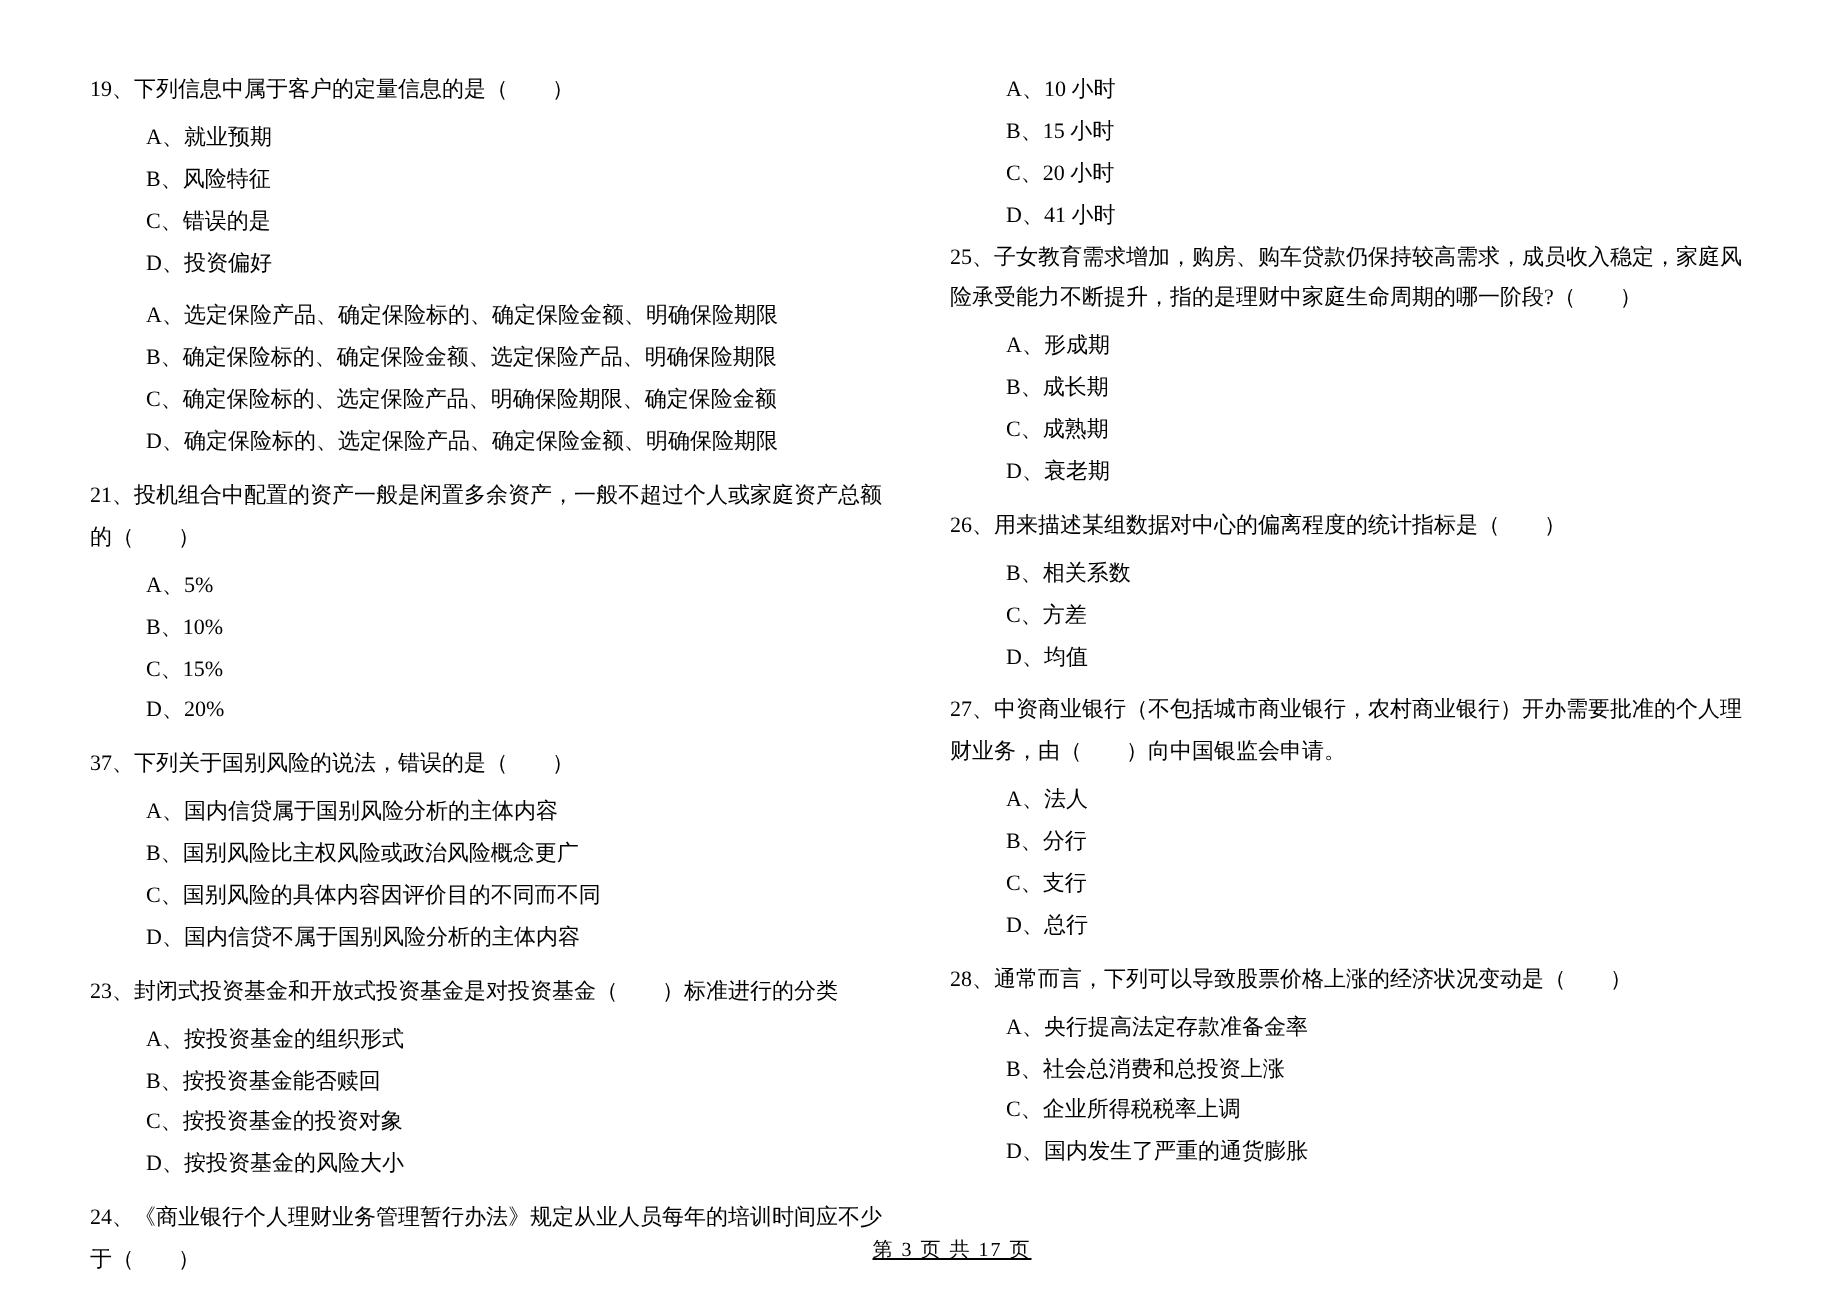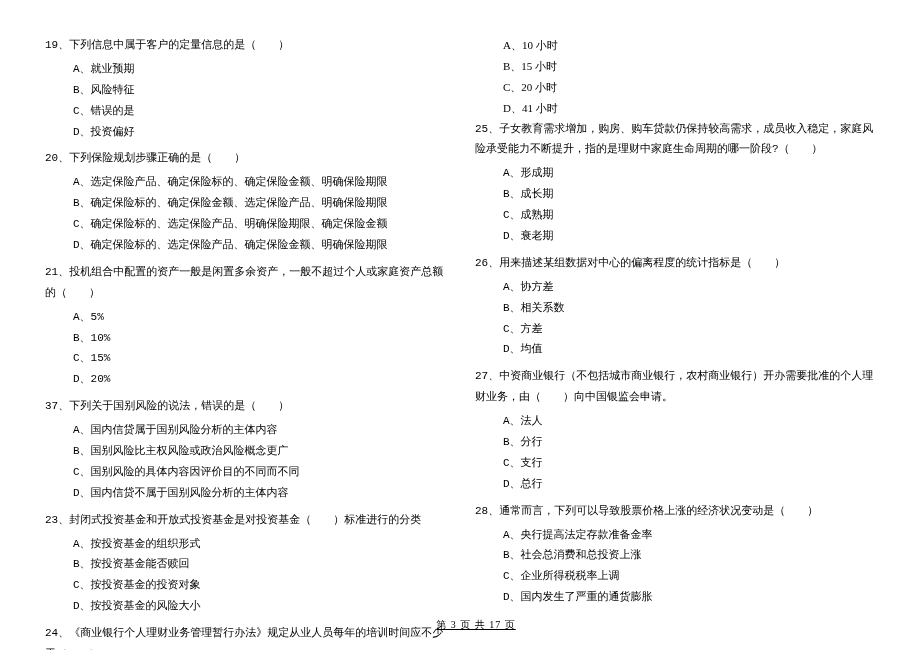--- a/index.html
+++ b/index.html
@@ -19,21 +19,20 @@
     }
     .columns {
       display: flex;
       gap: 30px;
     }
     .column {
       flex: 1;
     }
     .question {
       margin-bottom: 6px;
-      font-family: Liberation Mono, monospace;
     }
     .q-text {
       line-height: 1.9;
       margin-bottom: 3px;
     }
     .option {
       line-height: 1.9;
       padding-left: 28px;
     }
     .footer {
@@ -53,21 +52,20 @@
 <div class="columns">
   <div class="column" id="left-col">
       <div class="question">
         <div class="q-text">19、下列信息中属于客户的定量信息的是（　　）</div>
         <div class="option">A、就业预期</div>
         <div class="option">B、风险特征</div>
         <div class="option">C、错误的是</div>
         <div class="option">D、投资偏好</div>
       </div>
       <div class="question">
-        <div class="q-text">20、下列保险规划步骤正确的是（　　）</div>
         <div class="option">A、选定保险产品、确定保险标的、确定保险金额、明确保险期限</div>
         <div class="option">B、确定保险标的、确定保险金额、选定保险产品、明确保险期限</div>
         <div class="option">C、确定保险标的、选定保险产品、明确保险期限、确定保险金额</div>
         <div class="option">D、确定保险标的、选定保险产品、确定保险金额、明确保险期限</div>
       </div>
       <div class="question">
         <div class="q-text">21、投机组合中配置的资产一般是闲置多余资产，一般不超过个人或家庭资产总额的（　　）</div>
         <div class="option">A、5%</div>
         <div class="option">B、10%</div>
         <div class="option">C、15%</div>
@@ -98,21 +96,20 @@
       <div class="option">D、41 小时</div>
       <div class="question">
         <div class="q-text">25、子女教育需求增加，购房、购车贷款仍保持较高需求，成员收入稳定，家庭风险承受能力不断提升，指的是理财中家庭生命周期的哪一阶段?（　　）</div>
         <div class="option">A、形成期</div>
         <div class="option">B、成长期</div>
         <div class="option">C、成熟期</div>
         <div class="option">D、衰老期</div>
       </div>
       <div class="question">
         <div class="q-text">26、用来描述某组数据对中心的偏离程度的统计指标是（　　）</div>
-        <div class="option">A、协方差</div>
         <div class="option">B、相关系数</div>
         <div class="option">C、方差</div>
         <div class="option">D、均值</div>
       </div>
       <div class="question">
         <div class="q-text">27、中资商业银行（不包括城市商业银行，农村商业银行）开办需要批准的个人理财业务，由（　　）向中国银监会申请。</div>
         <div class="option">A、法人</div>
         <div class="option">B、分行</div>
         <div class="option">C、支行</div>
         <div class="option">D、总行</div>

